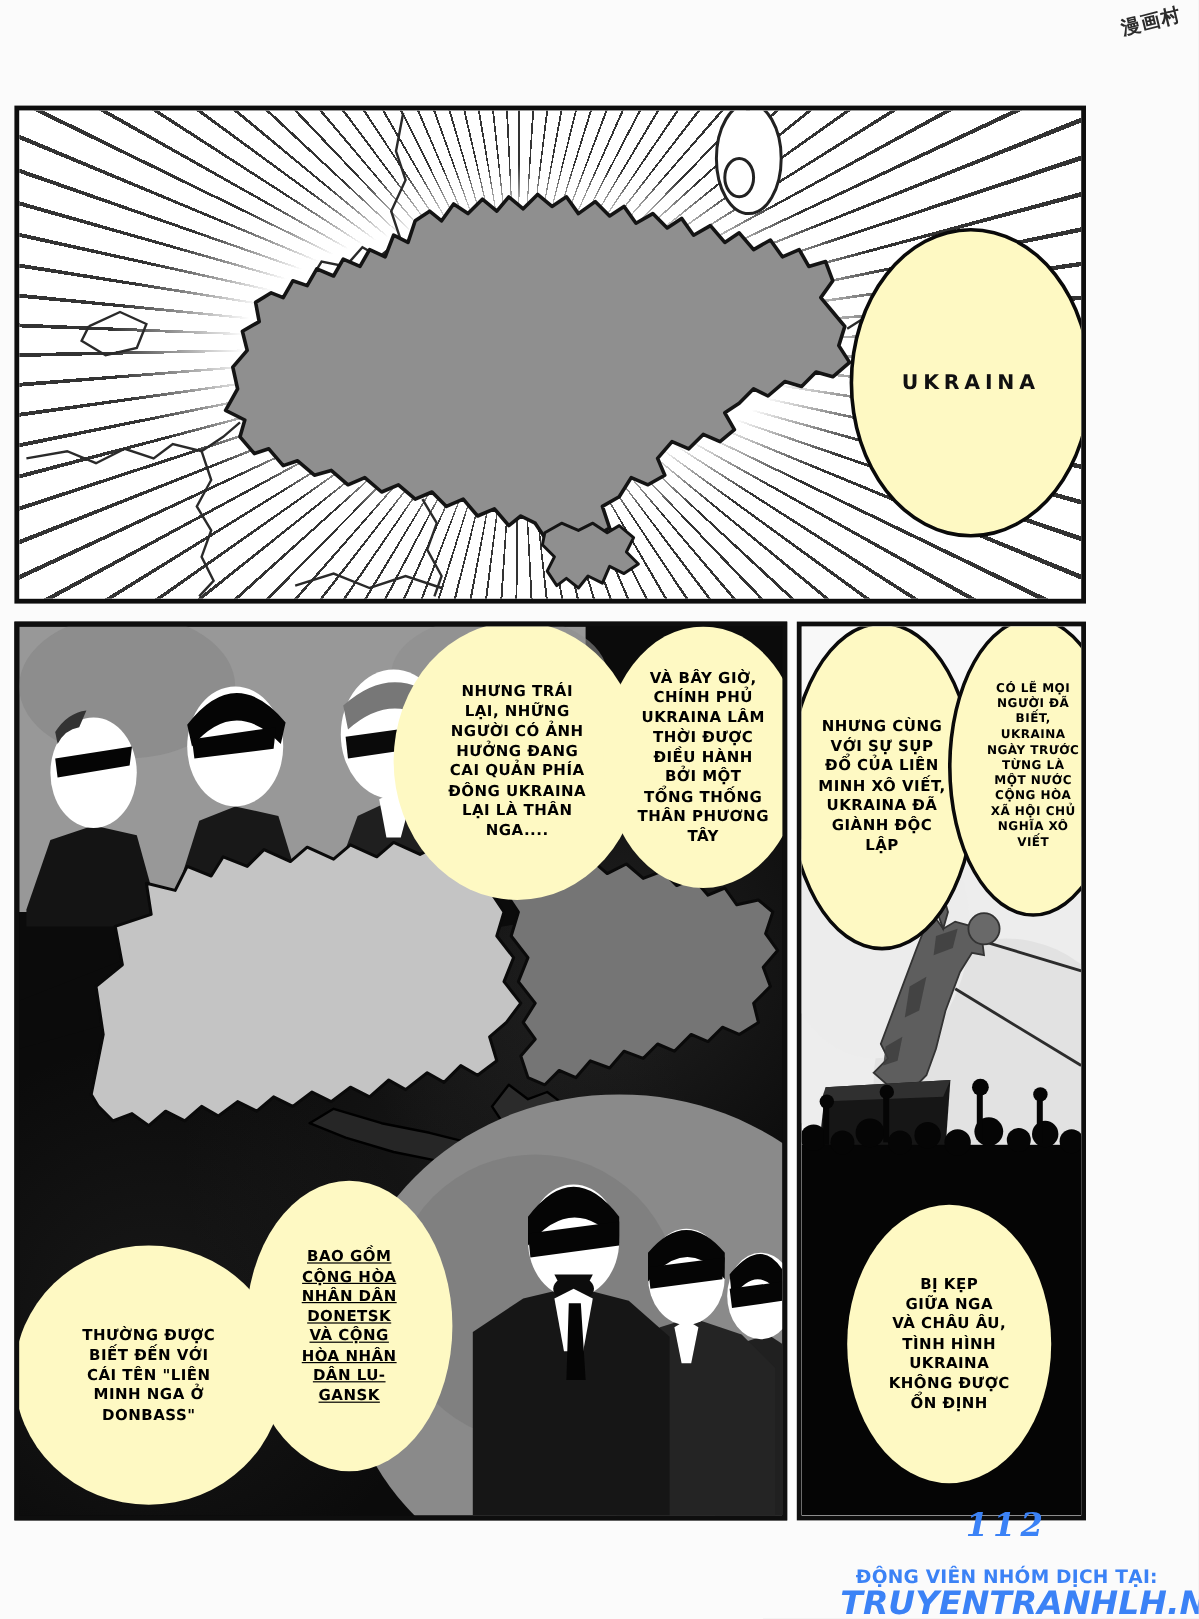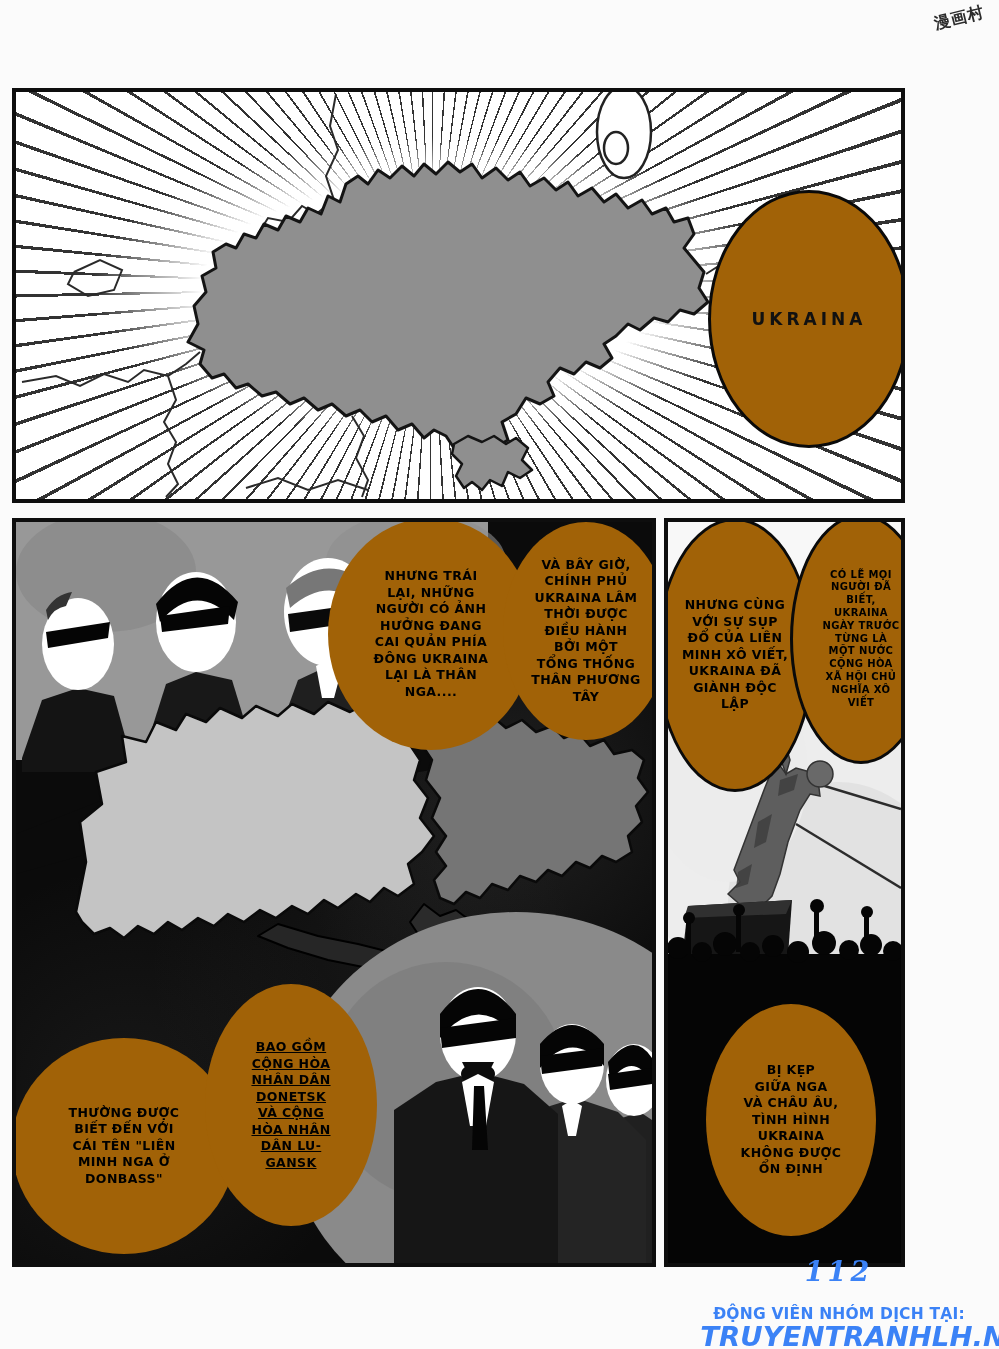--- a/index.html
+++ b/index.html
@@ -15,21 +15,21 @@
             radial-gradient(circle at 18% 78%, rgba(120,120,120,.12), rgba(0,0,0,0) 30%),
             radial-gradient(circle at 55% 60%, rgba(110,110,110,.10), rgba(0,0,0,0) 38%);}
   #panel3{left:664px;top:518px;width:241px;height:749px;background:#f7f7f7;}
   .rays{position:absolute;inset:0;
         background:repeating-conic-gradient(from 0deg at 47% 48%,
           rgba(15,15,15,.85) 0deg .45deg, rgba(255,255,255,0) .45deg 3.4deg);}
   .rayscover{position:absolute;inset:0;
         background:radial-gradient(ellipse 52% 50% at 47% 48%,
           #ffffff 30%, #ffffff 50%, rgba(255,255,255,0) 74%);}
   .artsvg{position:absolute;inset:0;width:100%;height:100%;}
-  .bubble{position:absolute;background:#a16207;border-radius:50%;
+  .bubble{position:absolute;background:#fef9c3;border-radius:50%;
           display:flex;align-items:center;justify-content:center;z-index:6;}
   .bubble.outlined{border:3px solid #0a0a0a;box-sizing:border-box;}
   .btxt{white-space:pre-line;text-align:center;color:#000;
         font:bold 12.5px/1.32 "DejaVu Sans",sans-serif;letter-spacing:.4px;padding:6px;}
   .btxt.small{font-size:10px;line-height:1.28;}
   .ukr-label{font:bold 17px "DejaVu Sans",sans-serif;letter-spacing:4px;color:#111;}
   .footer{position:absolute;right:24px;top:1256px;width:272px;text-align:center;color:#3b82f6;z-index:9;}
   .page-num{font:italic bold 27px "DejaVu Serif",serif;letter-spacing:4px;}
   .support{font:bold 15.5px "DejaVu Sans",sans-serif;letter-spacing:.2px;margin-top:18px;}
   .site{font:italic bold 27px "DejaVu Sans",sans-serif;letter-spacing:0;margin-top:-2px;

